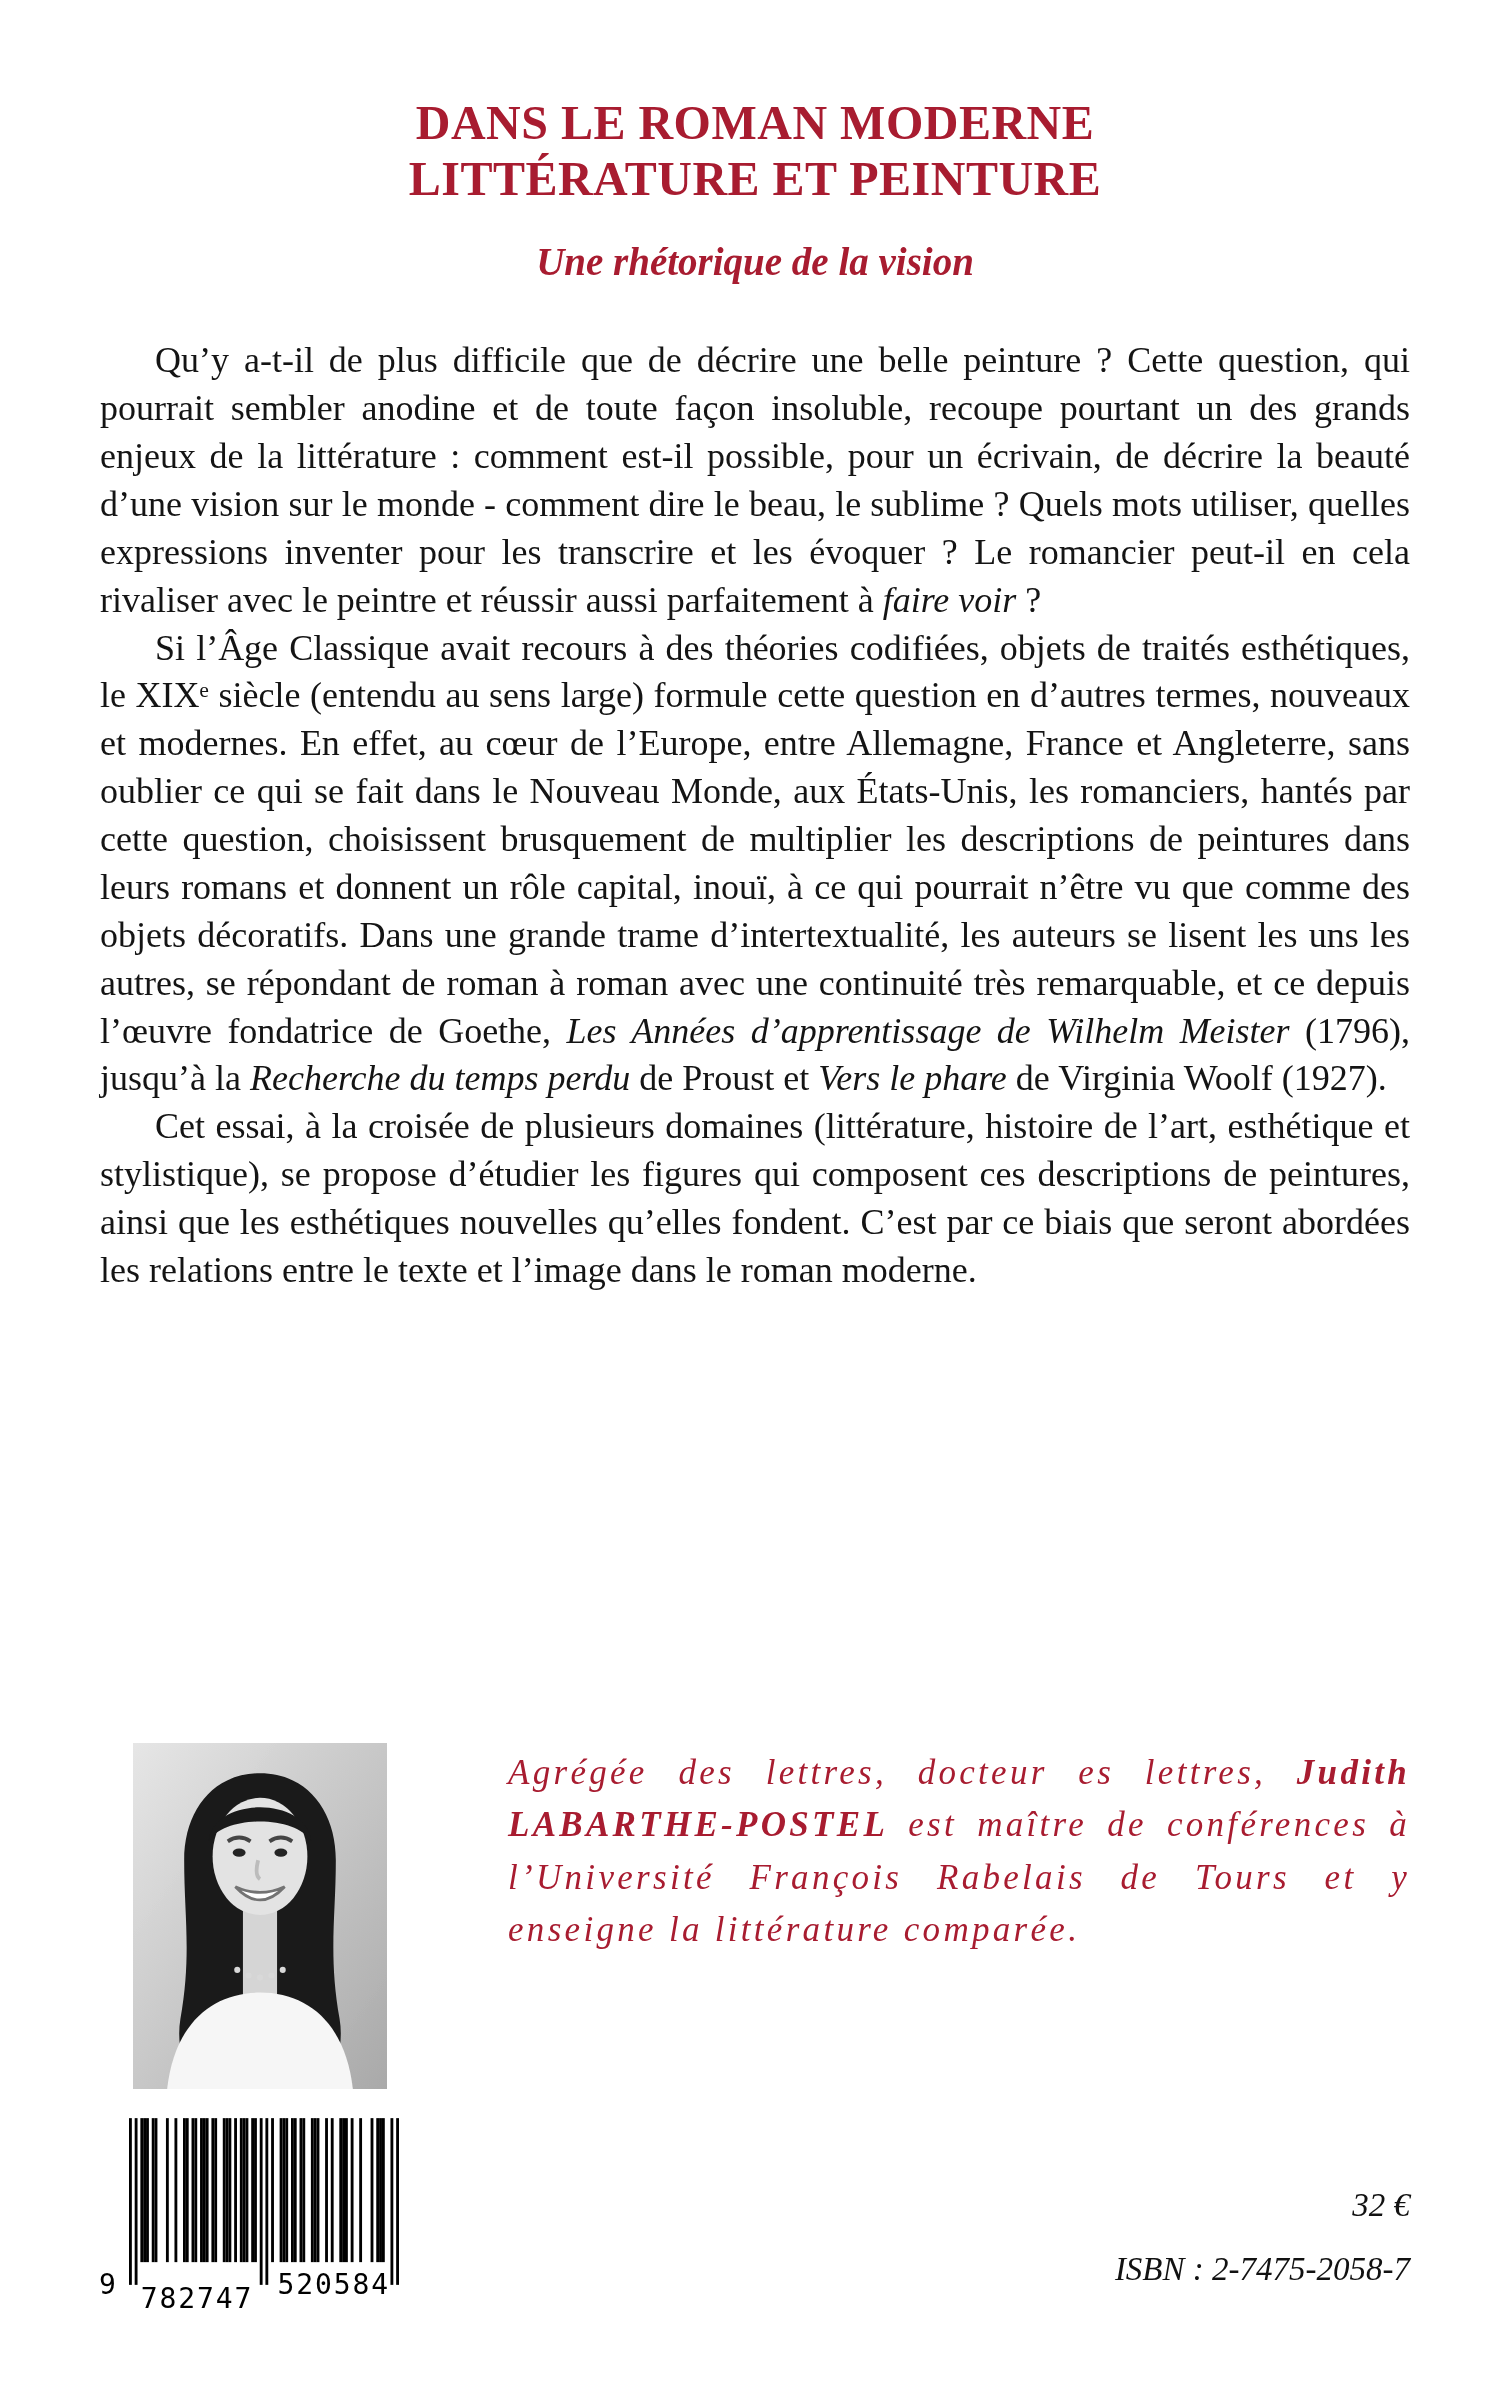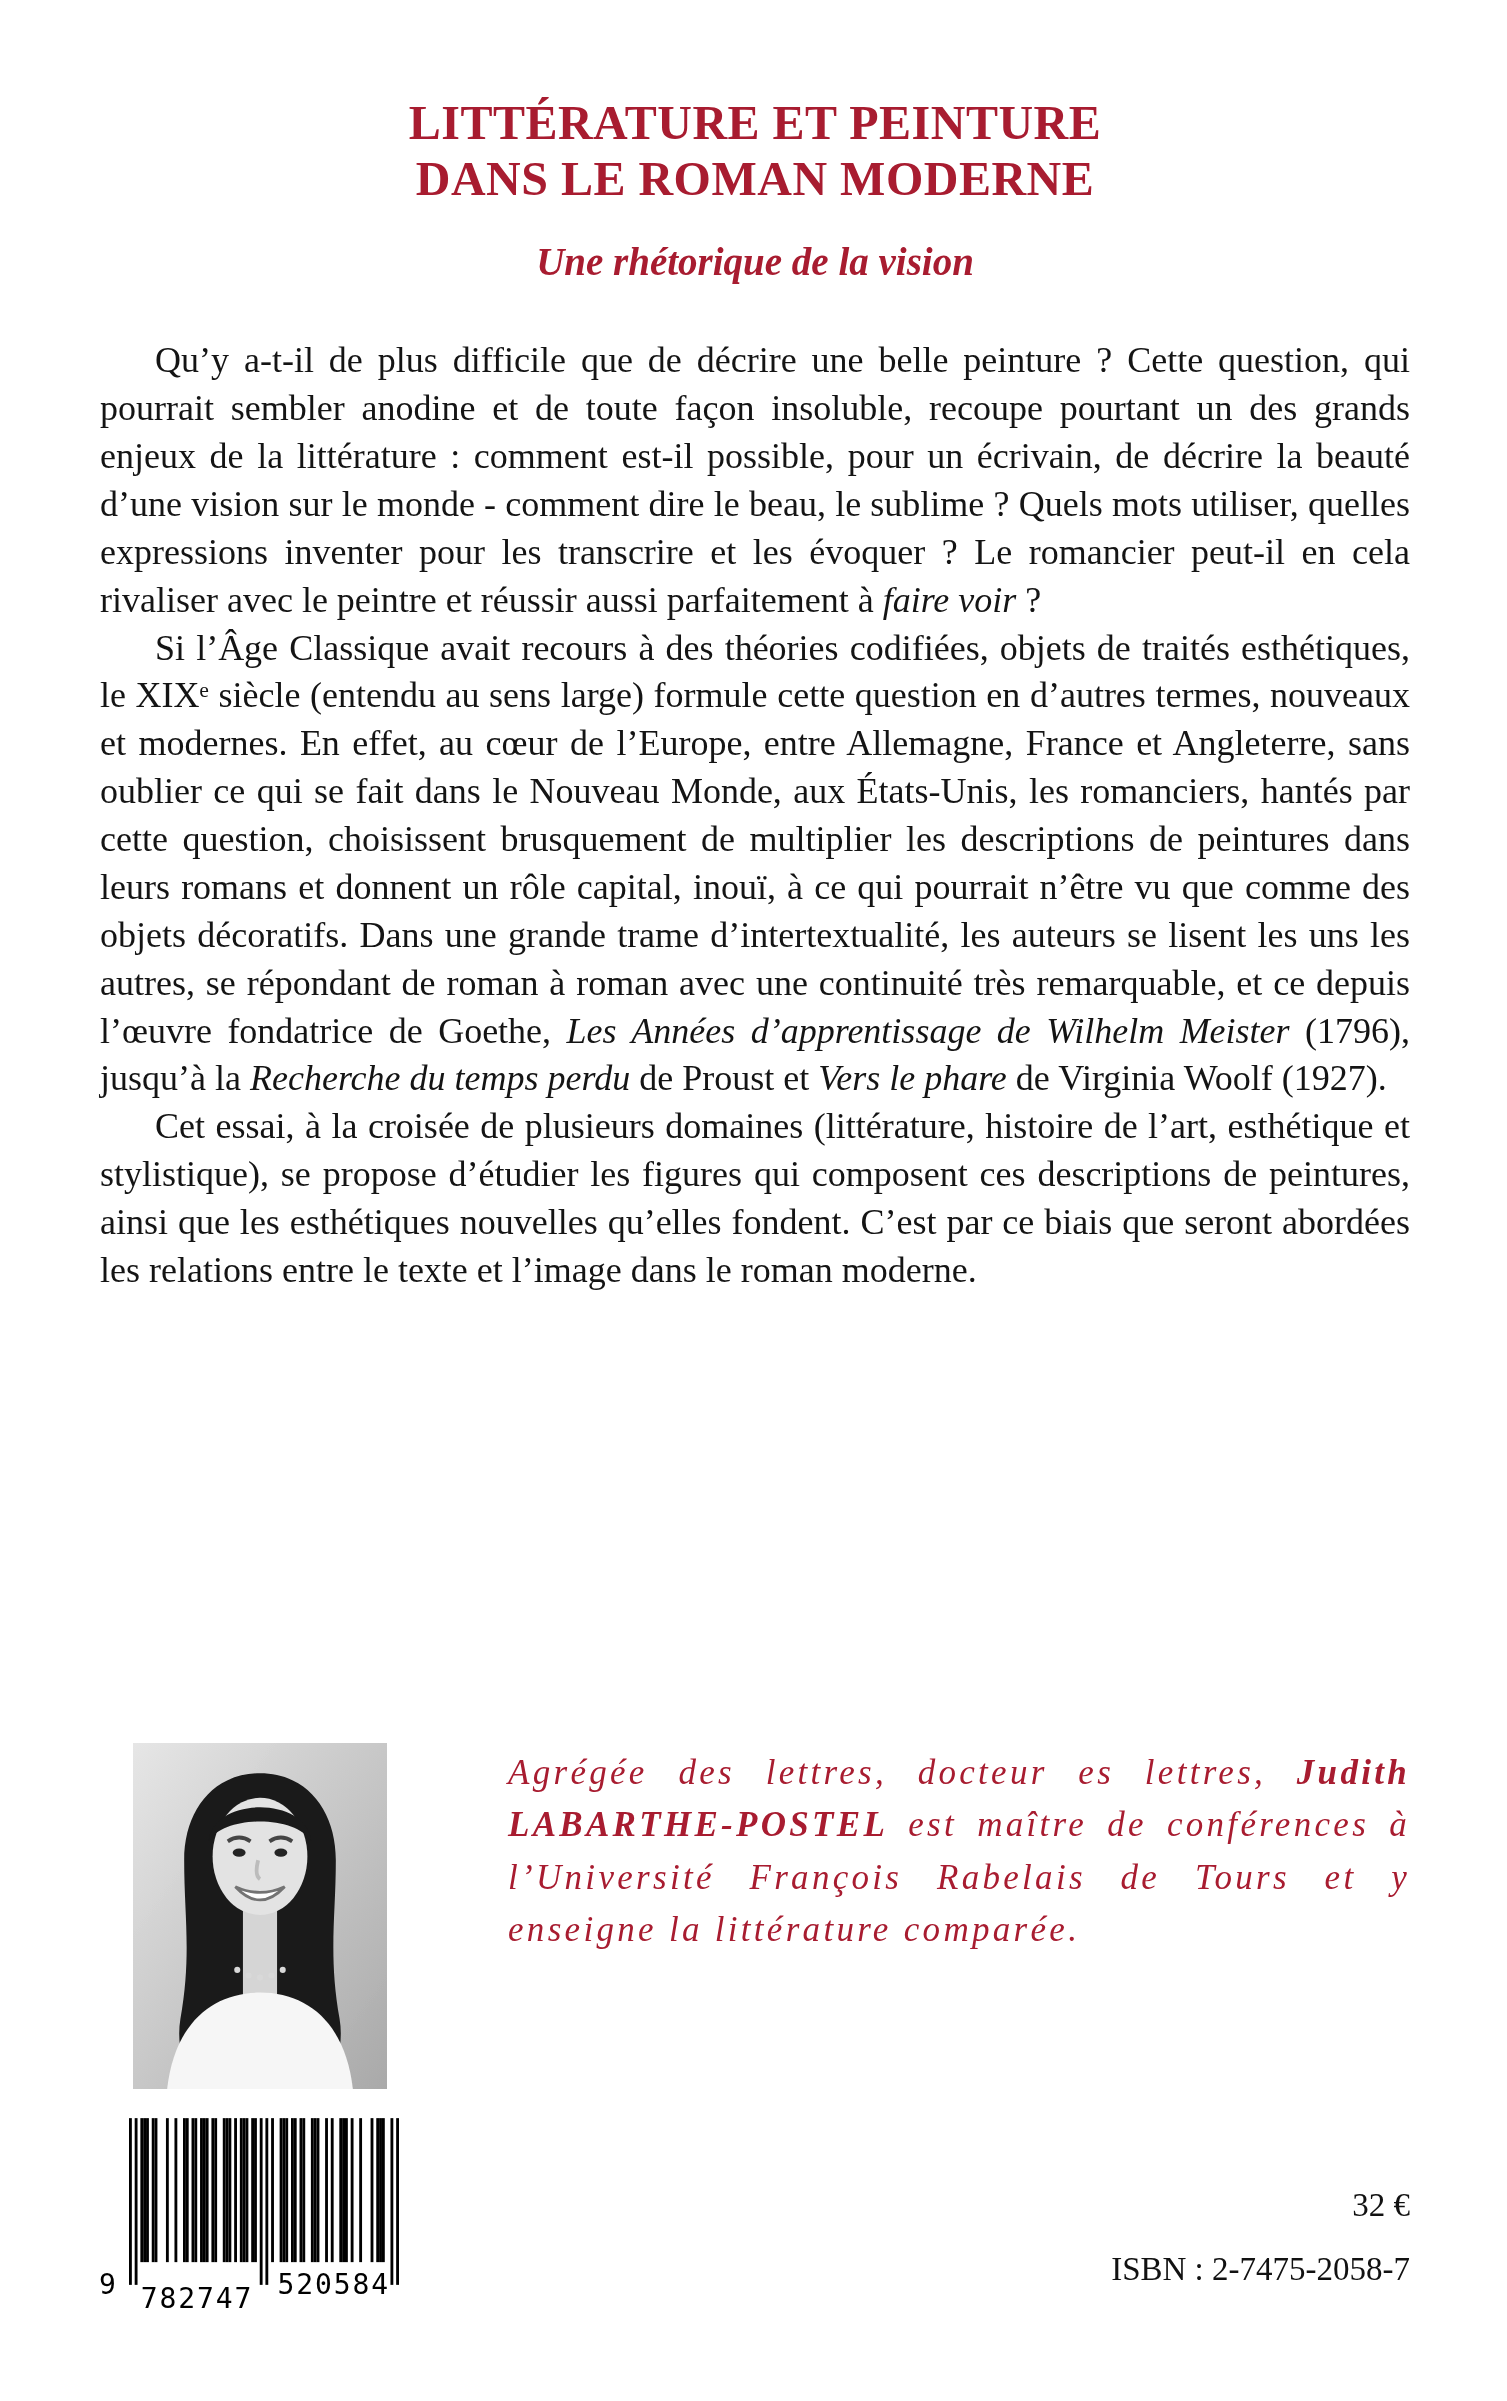--- a/index.html
+++ b/index.html
@@ -93,31 +93,32 @@
   #bn-g2 { position: absolute; left: 142px; width: 119px; top: 3.8px; text-align: right; letter-spacing: 1.9px; }
 
   .price-block {
     position: absolute;
     right: 98px;
     top: 2173px;
     text-align: right;
     font-size: 33px;
     line-height: 1.95;
     color: #111111;
+    font-style: italic;
   }
 </style>
 </head>
 <body>
 
 <div class="page">
 
   <div class="content">
     <h1 class="title">
+      <span class="tl">DANS LE ROMAN MODERNE</span>
       <span class="tl">LITTÉRATURE ET PEINTURE</span>
-      <span class="tl">DANS LE ROMAN MODERNE</span>
     </h1>
 
     <div class="subtitle">Une rhétorique de la vision</div>
 
     <div class="body-text">
       <p><span>Qu’y a-t-il de plus difficile que de décrire une belle peinture ? Cette question, qui pourrait sembler anodine et de toute façon insoluble, recoupe pourtant un des grands enjeux de la littérature : comment est-il possible, pour un écrivain, de décrire la beauté d’une vision sur le monde - comment dire le beau, le sublime ? Quels mots utiliser, quelles expressions inventer pour les transcrire et les évoquer ? Le romancier peut-il en cela rivaliser avec le peintre et réussir aussi parfaitement à </span><span style="font-style: italic;">faire voir</span><span> ?</span></p>
       <p><span>Si l’Âge Classique avait recours à des théories codifiées, objets de traités esthétiques, le XIXᵉ siècle (entendu au sens large) formule cette question en d’autres termes, nouveaux et modernes. En effet, au cœur de l’Europe, entre Allemagne, France et Angleterre, sans oublier ce qui se fait dans le Nouveau Monde, aux États-Unis, les romanciers, hantés par cette question, choisissent brusquement de multiplier les descriptions de peintures dans leurs romans et donnent un rôle capital, inouï, à ce qui pourrait n’être vu que comme des objets décoratifs. Dans une grande trame d’intertextualité, les auteurs se lisent les uns les autres, se répondant de roman à roman avec une continuité très remarquable, et ce depuis l’œuvre fondatrice de Goethe, </span><span style="font-style: italic;">Les Années d’apprentissage de Wilhelm Meister</span><span> (1796), jusqu’à la </span><span style="font-style: italic;">Recherche du temps perdu</span><span> de Proust et </span><span style="font-style: italic;">Vers le phare</span><span> de Virginia Woolf (1927).</span></p>
       <p><span>Cet essai, à la croisée de plusieurs domaines (littérature, histoire de l’art, esthétique et stylistique), se propose d’étudier les figures qui composent ces descriptions de peintures, ainsi que les esthétiques nouvelles qu’elles fondent. C’est par ce biais que seront abordées les relations entre le texte et l’image dans le roman moderne.</span></p>
     </div>
   </div>

